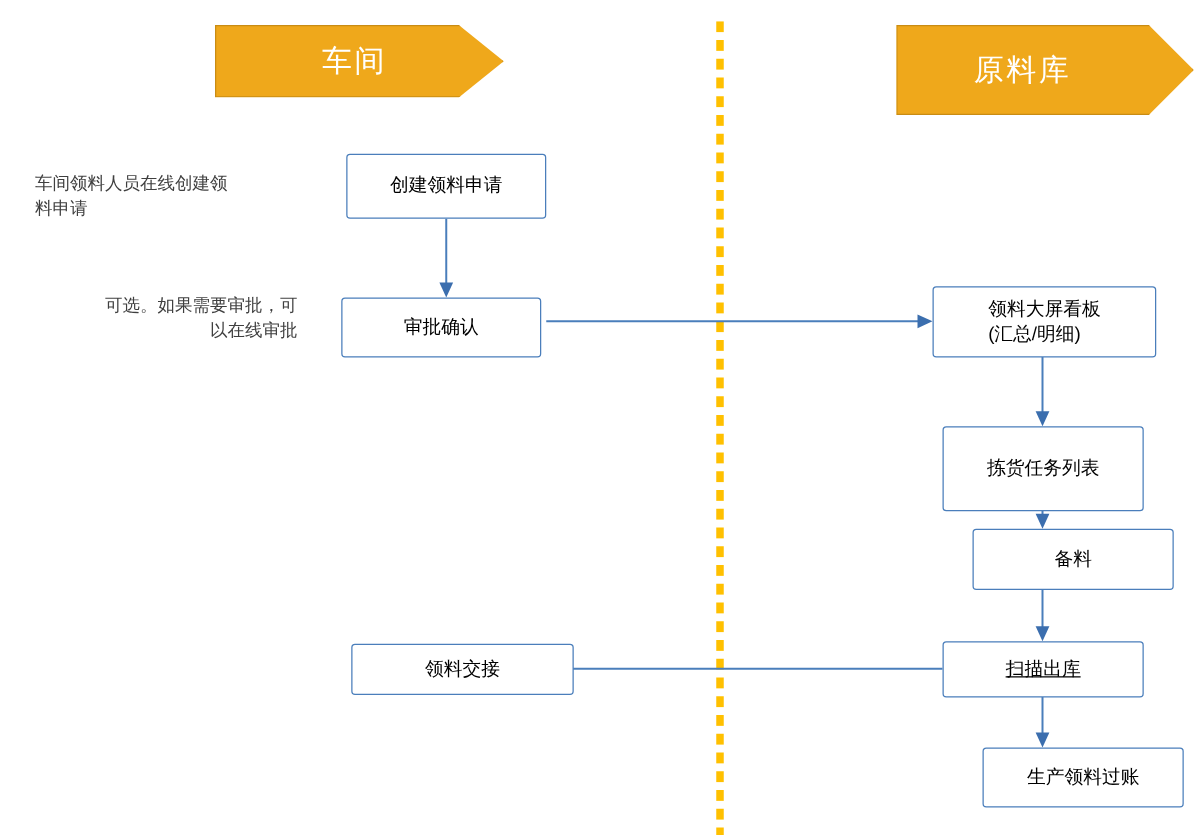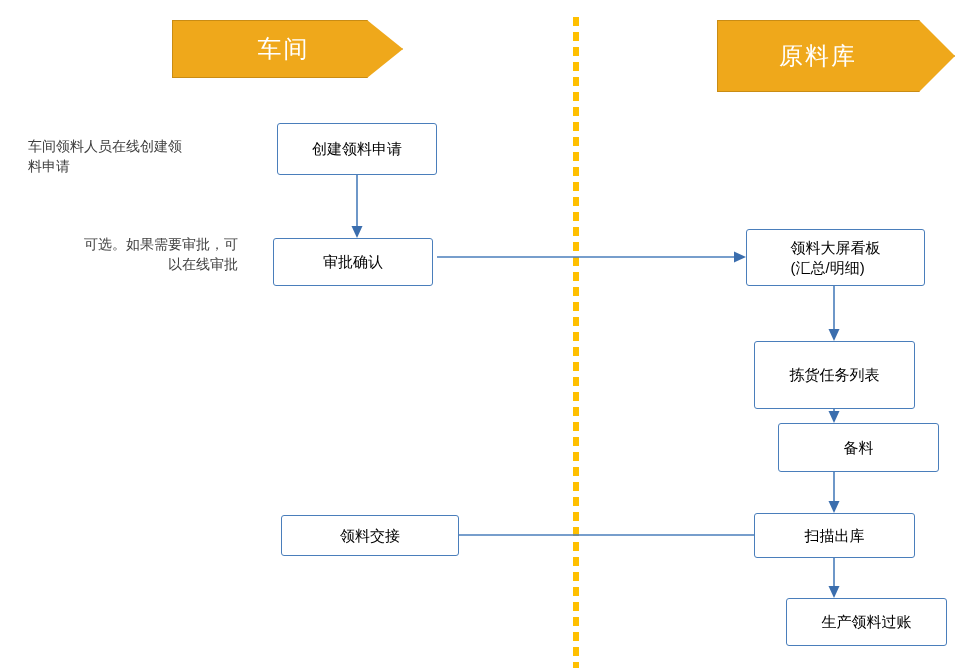--- a/index.html
+++ b/index.html
@@ -161,17 +161,17 @@
 
   <div class="node" style="left:281px; top:515px; width:178px; height:41px;">领料交接</div>
 
   <div class="node" style="left:746px; top:229px; width:179px; height:57px;">领料大屏看板
 (汇总/明细)</div>
 
   <div class="node" style="left:754px; top:341px; width:161px; height:68px;">拣货任务列表</div>
 
   <div class="node" style="left:778px; top:423px; width:161px; height:49px;">备料</div>
 
-  <div class="node" style="left:754px; top:513px; width:161px; height:45px;">扫描出库</div>
+  <div class="node" style="left:754px; top:513px; width:161px; height:45px;text-decoration:underline;">扫描出库</div>
 
   <div class="node" style="left:786px; top:598px; width:161px; height:48px;">生产领料过账</div>
 
 </div>
 
 </body></html>

